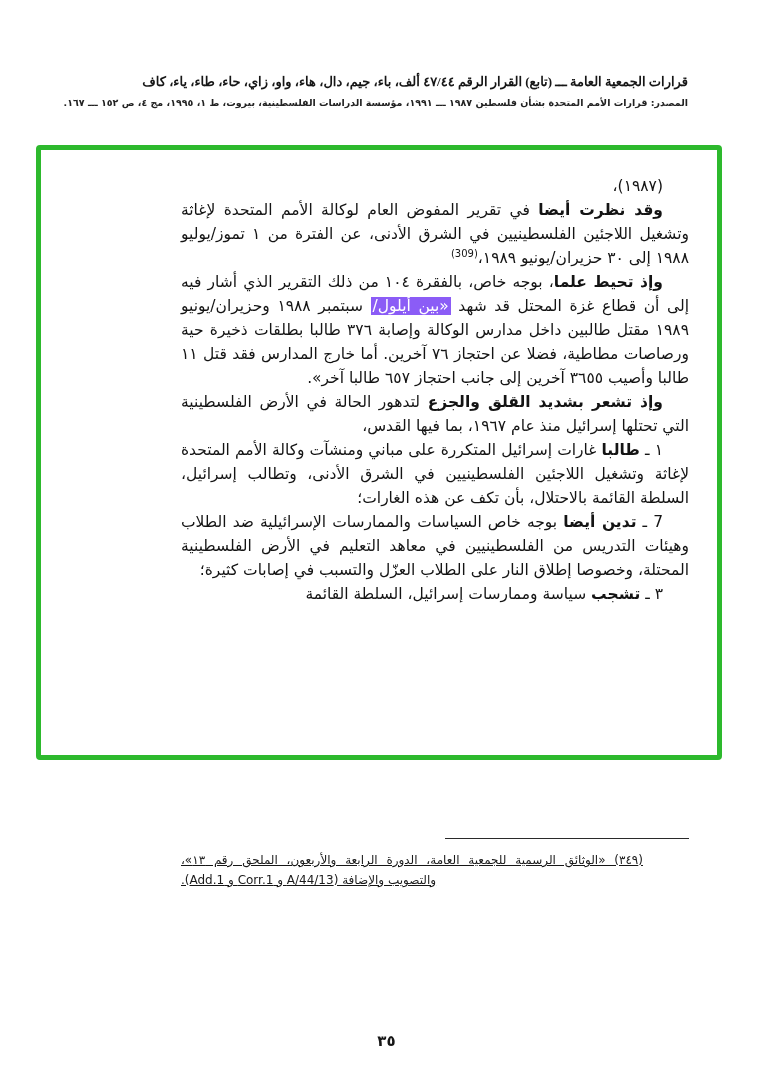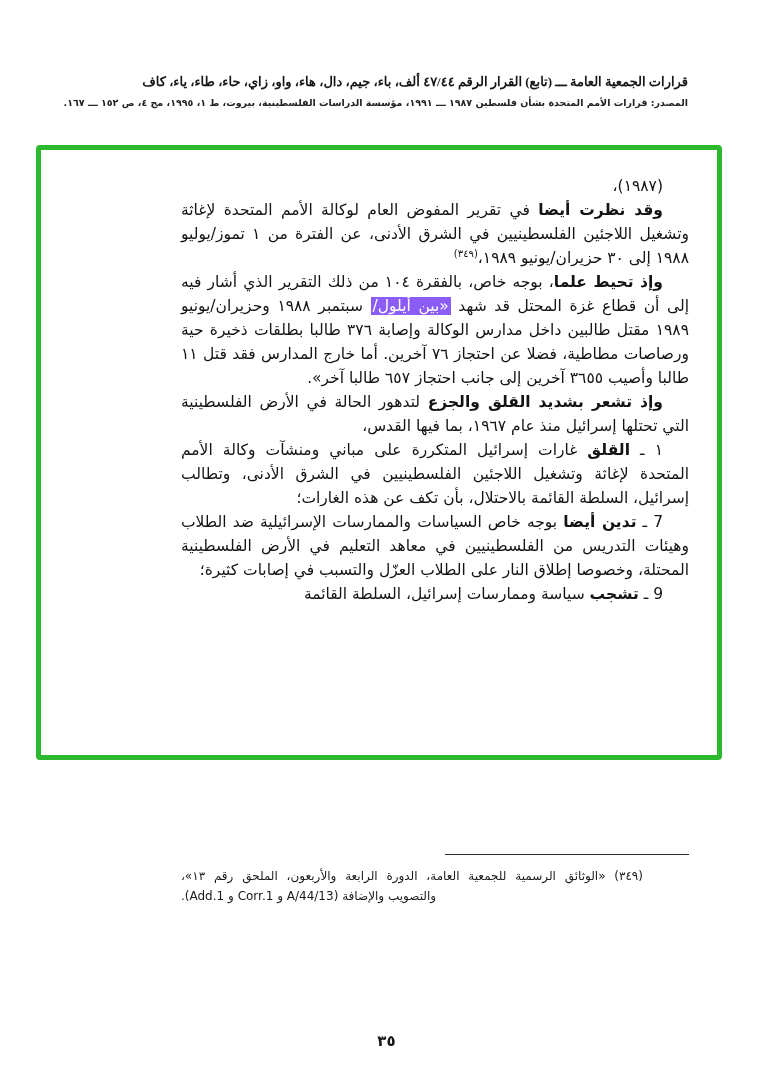--- a/index.html
+++ b/index.html
@@ -63,23 +63,24 @@
     background: #8b5cf6;
     color: #ffffff;
     padding: 0 2px;
   }
   .part-sup {
     vertical-align: super;
     font-size: 10px;
   }
   .footnote-area {
     position: absolute;
-    top: 704px;
+    top: 688px;
     right: 28px;
     width: 508px;
+    text-decoration: underline;
   }
   .footnote-rule {
     width: 244px;
     height: 0;
     border-top: 1.5px solid #2a2a2a;
     margin-bottom: 12px;
   }
   .footnote-text {
     font-size: 12px;
     line-height: 1.65;
@@ -106,26 +107,26 @@
 
   <header class="header">
     <div class="header-title">قرارات الجمعية العامة ـــ (تابع) القرار الرقم ٤٧/٤٤ ألف، باء، جيم، دال، هاء، واو، زاي، حاء، طاء، ياء، كاف</div>
     <div class="header-source">المصدر: قرارات الأمم المتحدة بشأن فلسطين ١٩٨٧ ـــ ١٩٩١، مؤسسة الدراسات الفلسطينية، بيروت، ط ١، ١٩٩٥، مج ٤، ص ١٥٢ ـــ ١٦٧.</div>
   </header>
 
   <section class="green-box">
     <div class="doc-body">
 
     <p class="para"><span class="part-normal">(١٩٨٧)،</span></p>
-        <p class="para"><span class="part-bold">وقد نظرت أيضا</span><span class="part-normal"> في تقرير المفوض العام لوكالة الأمم المتحدة لإغاثة وتشغيل اللاجئين الفلسطينيين في الشرق الأدنى، عن الفترة من ١ تموز/يوليو ١٩٨٨ إلى ٣٠ حزيران/يونيو ١٩٨٩،</span><span class="part-sup">(٣٤٩)</span></p>
+        <p class="para"><span class="part-bold">وقد نظرت أيضا</span><span class="part-normal"> في تقرير المفوض العام لوكالة الأمم المتحدة لإغاثة وتشغيل اللاجئين الفلسطينيين في الشرق الأدنى، عن الفترة من ١ تموز/يوليو ١٩٨٨ إلى ٣٠ حزيران/يونيو ١٩٨٩،</span><span class="part-sup">(309)</span></p>
         <p class="para"><span class="part-bold">وإذ تحيط علما</span><span class="part-normal">، بوجه خاص، بالفقرة ١٠٤ من ذلك التقرير الذي أشار فيه إلى أن قطاع غزة المحتل قد شهد </span><span class="part-highlight">«بين أيلول/</span><span class="part-normal"> سبتمبر ١٩٨٨ وحزيران/يونيو ١٩٨٩ مقتل طالبين داخل مدارس الوكالة وإصابة ٣٧٦ طالبا بطلقات ذخيرة حية ورصاصات مطاطية، فضلا عن احتجاز ٧٦ آخرين. أما خارج المدارس فقد قتل ١١ طالبا وأصيب ٣٦٥٥ آخرين إلى جانب احتجاز ٦٥٧ طالبا آخر».</span></p>
         <p class="para"><span class="part-bold">وإذ تشعر بشديد القلق والجزع</span><span class="part-normal"> لتدهور الحالة في الأرض الفلسطينية التي تحتلها إسرائيل منذ عام ١٩٦٧، بما فيها القدس،</span></p>
-        <p class="para"><span class="part-normal">١ ـ </span><span class="part-bold">القلق</span><span class="part-normal"> غارات إسرائيل المتكررة على مباني ومنشآت وكالة الأمم المتحدة لإغاثة وتشغيل اللاجئين الفلسطينيين في الشرق الأدنى، وتطالب إسرائيل، السلطة القائمة بالاحتلال، بأن تكف عن هذه الغارات؛</span></p>
+        <p class="para"><span class="part-normal">١ ـ </span><span class="part-bold">طالبا</span><span class="part-normal"> غارات إسرائيل المتكررة على مباني ومنشآت وكالة الأمم المتحدة لإغاثة وتشغيل اللاجئين الفلسطينيين في الشرق الأدنى، وتطالب إسرائيل، السلطة القائمة بالاحتلال، بأن تكف عن هذه الغارات؛</span></p>
         <p class="para"><span class="part-normal">7 ـ </span><span class="part-bold">تدين أيضا</span><span class="part-normal"> بوجه خاص السياسات والممارسات الإسرائيلية ضد الطلاب وهيئات التدريس من الفلسطينيين في معاهد التعليم في الأرض الفلسطينية المحتلة، وخصوصا إطلاق النار على الطلاب العزّل والتسبب في إصابات كثيرة؛</span></p>
-        <p class="para"><span class="part-normal">9 ـ </span><span class="part-bold">تشجب</span><span class="part-normal"> سياسة وممارسات إسرائيل، السلطة القائمة</span></p>
+        <p class="para"><span class="part-normal">٣ ـ </span><span class="part-bold">تشجب</span><span class="part-normal"> سياسة وممارسات إسرائيل، السلطة القائمة</span></p>
       </div>
 
     <div class="footnote-area">
       <div class="footnote-rule"></div>
       <div class="footnote-text">(٣٤٩) «الوثائق الرسمية للجمعية العامة، الدورة الرابعة والأربعون، الملحق رقم ١٣»، والتصويب والإضافة (A/44/13 و Corr.1 و Add.1).</div>
     </div>
   </section>
 
   <div class="page-number">٣٥</div>
 

